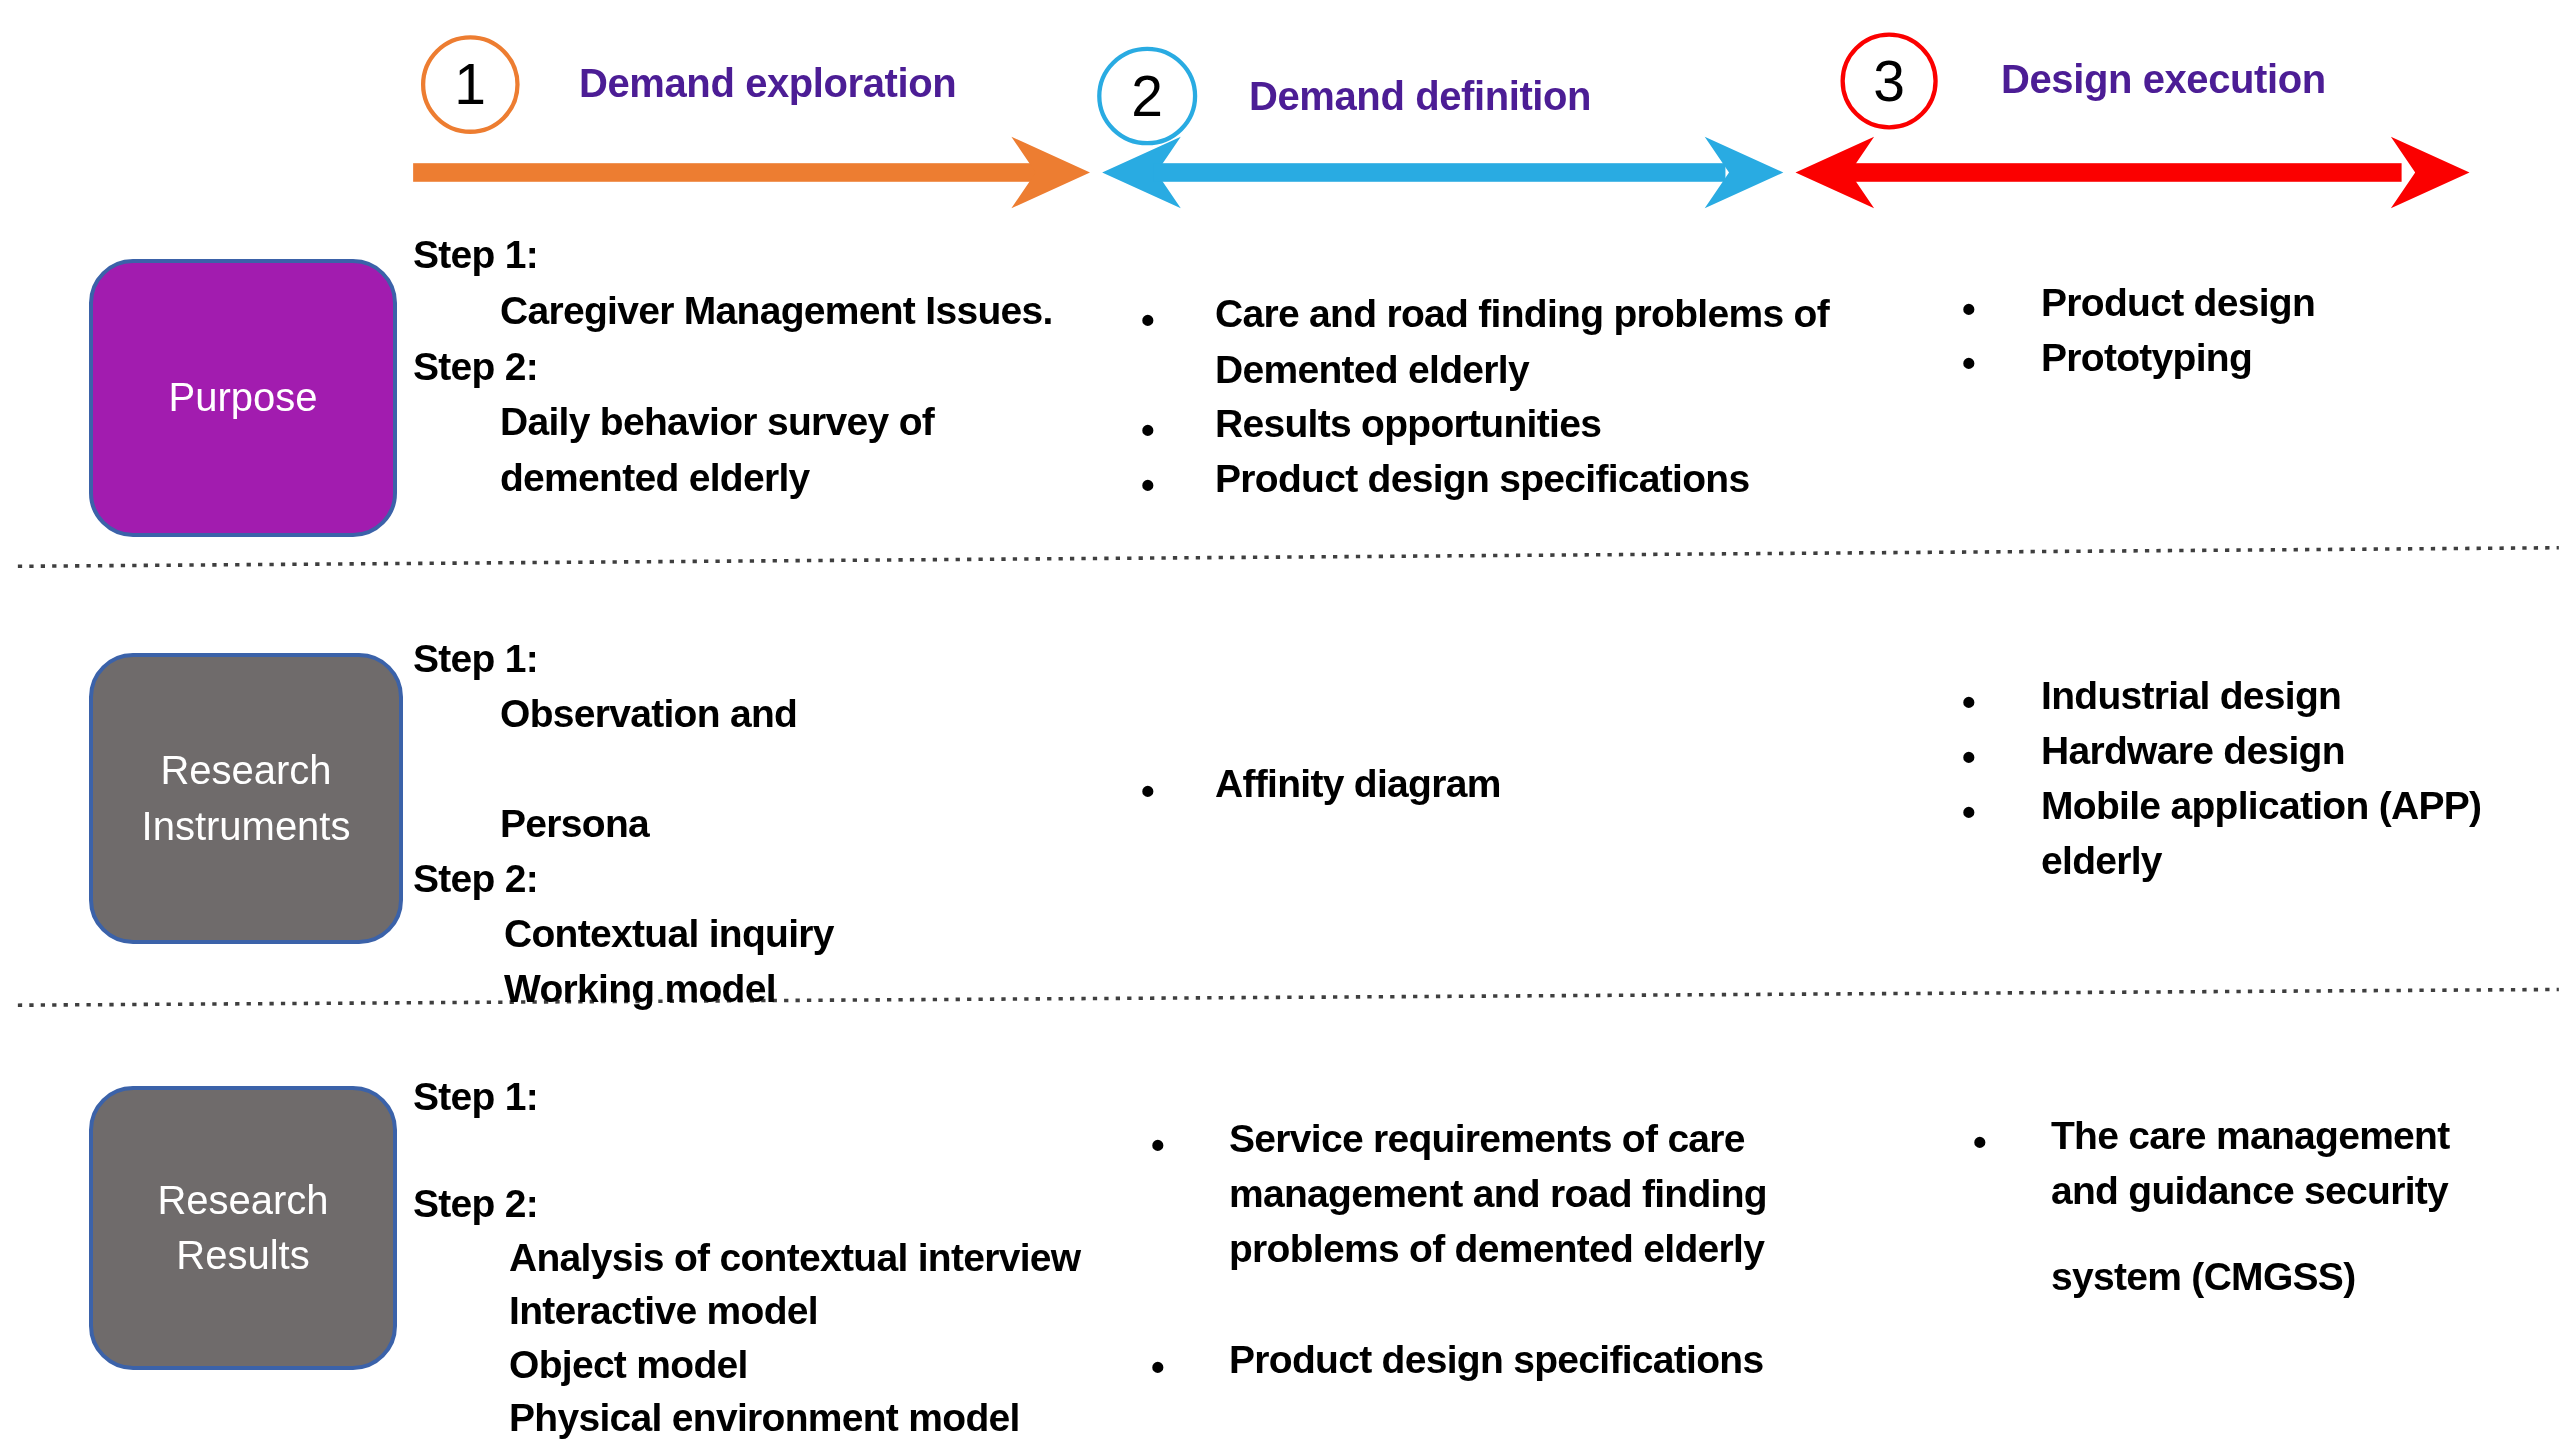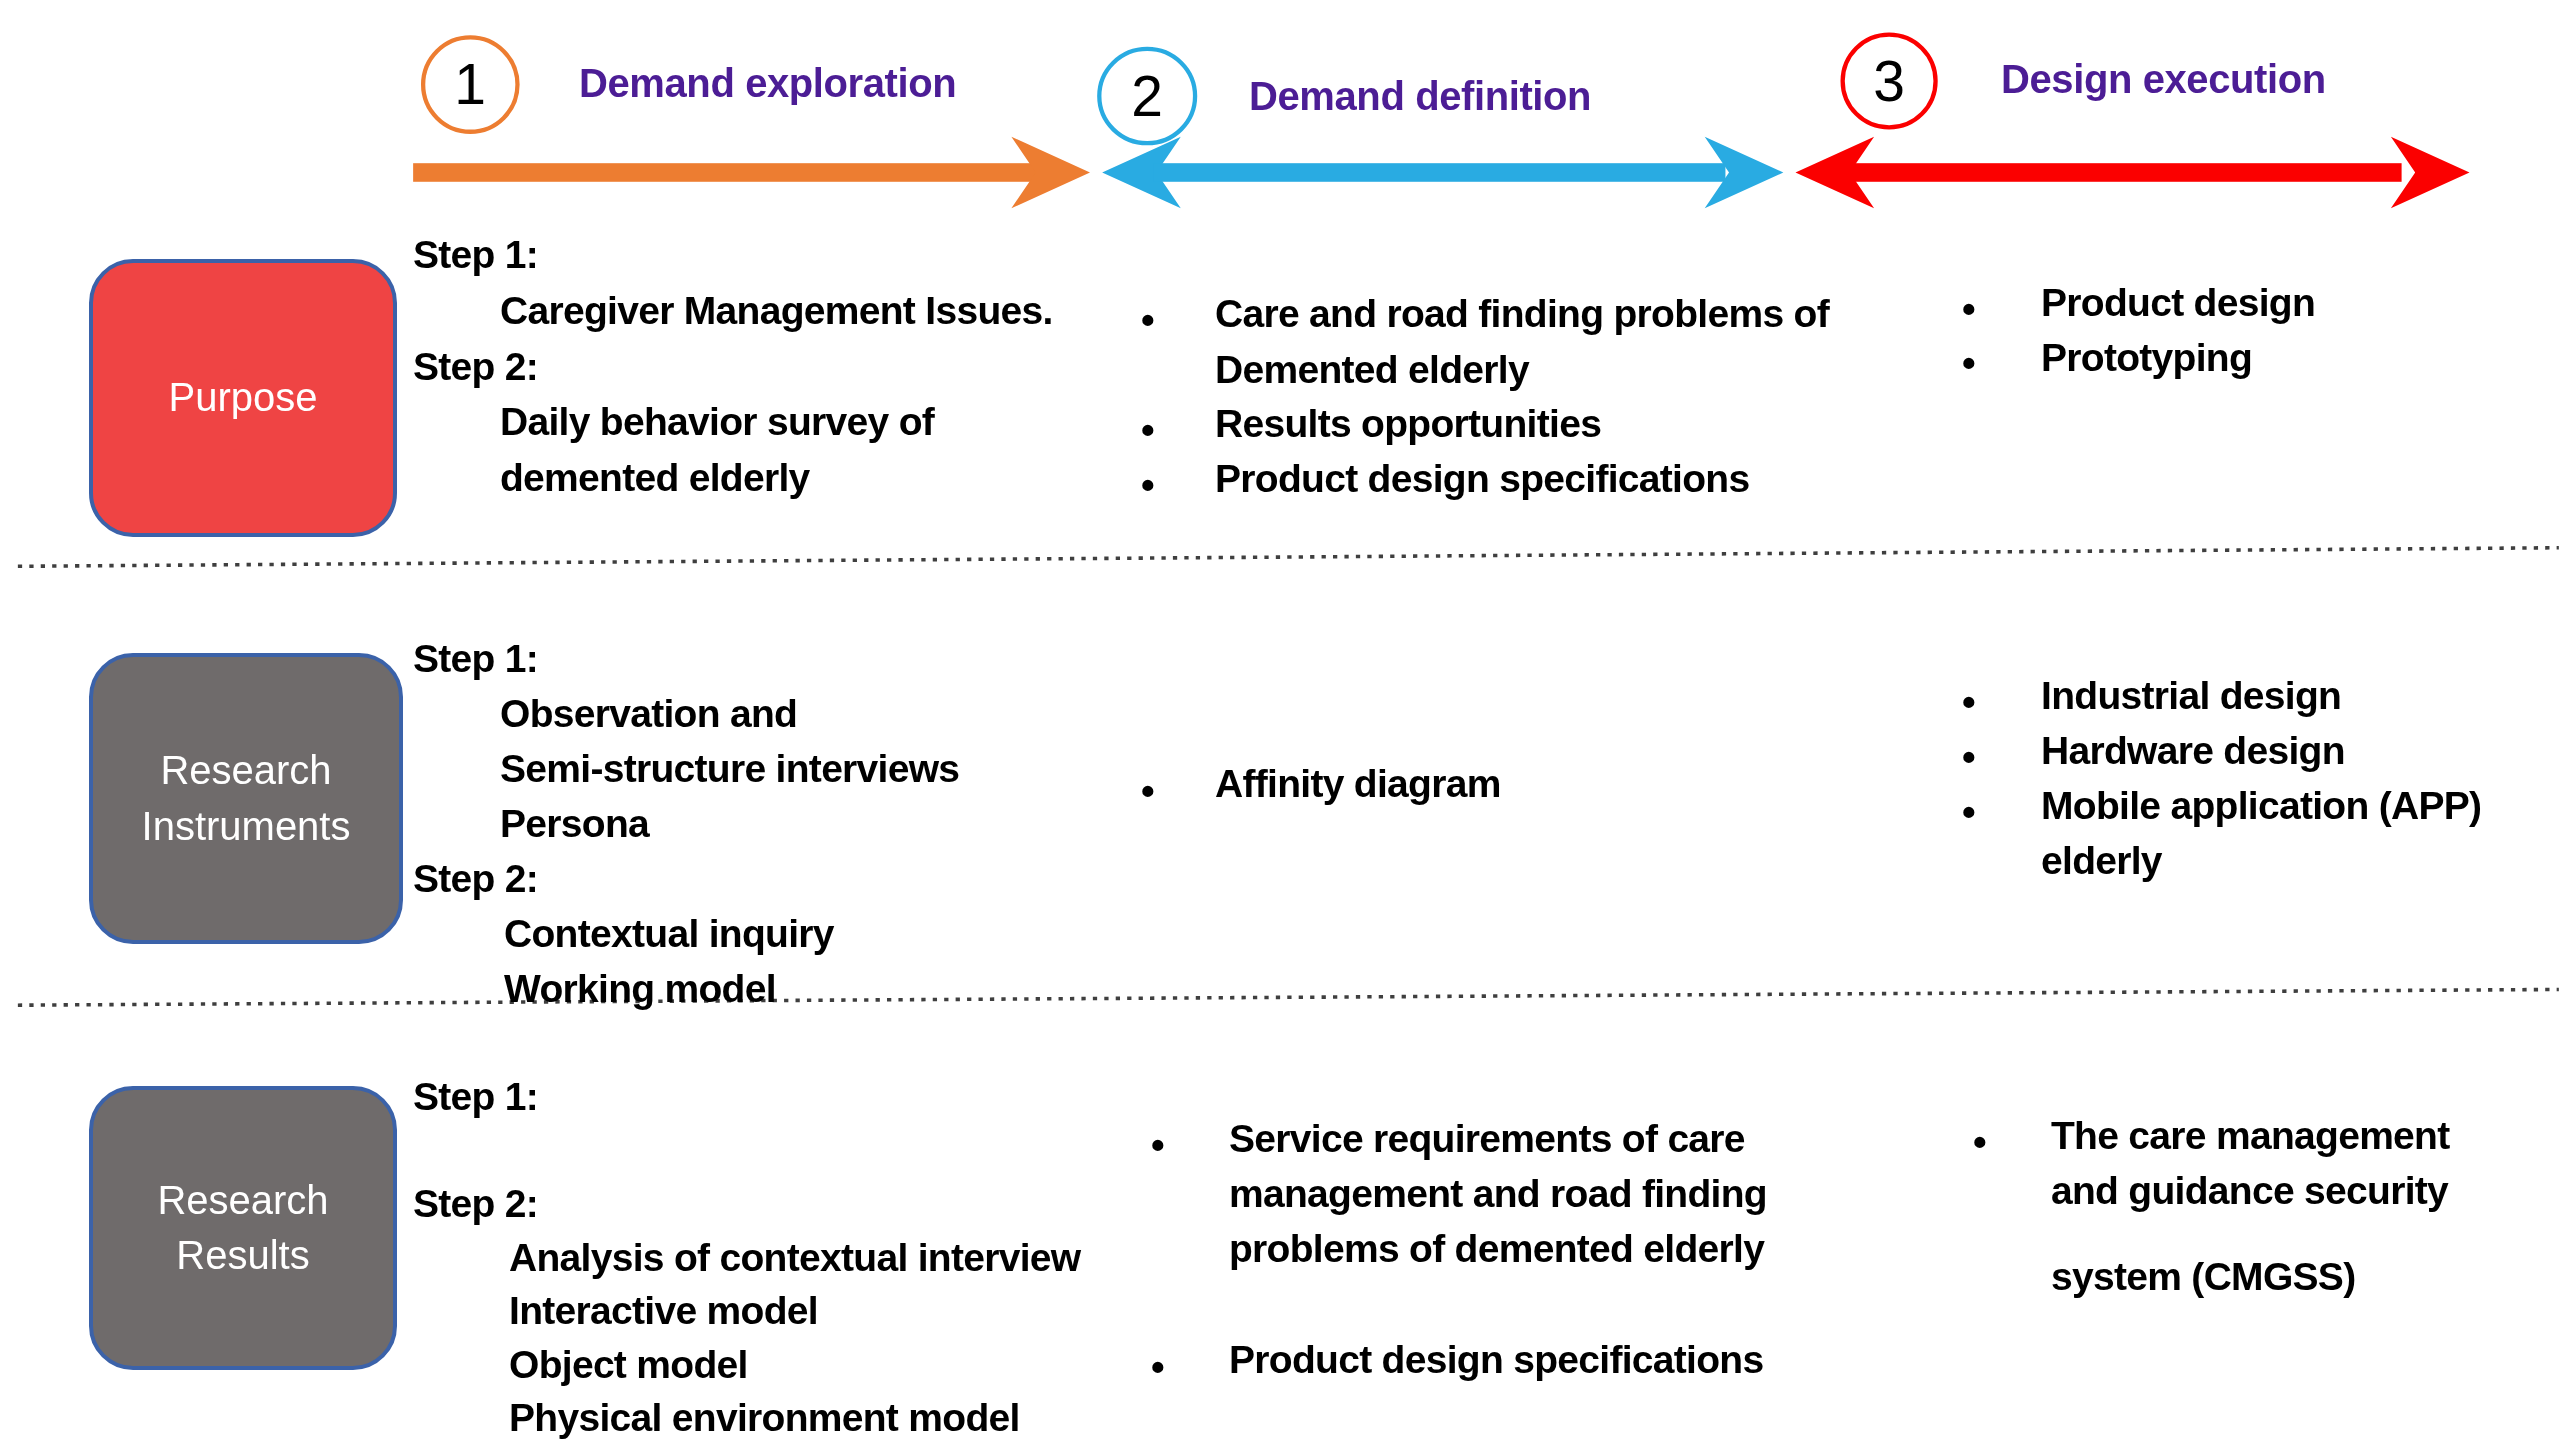--- a/index.html
+++ b/index.html
@@ -43,21 +43,21 @@
     <line x1="25" y1="1406" x2="3580" y2="1384" stroke-width="5" stroke-dasharray="6 10" stroke="#3F3F3F"></line>
   </svg>
 
   <div class="n" style="left:423px;top:37px">1</div>
   <div class="h" style="left:579px;top:61px">Demand exploration</div>
   <div class="n" style="left:1100px;top:49px">2</div>
   <div class="h" style="left:1249px;top:74px">Demand definition</div>
   <div class="n" style="left:1842px;top:34px">3</div>
   <div class="h" style="left:2001px;top:57px">Design execution</div>
 
-  <div class="rowbox" style="left: 89px; top: 259px; width: 300px; height: 270px; background: #ef4444; border-color: rgb(59, 98, 169); color: rgb(255, 255, 255);">
+  <div class="rowbox" style="left: 89px; top: 259px; width: 300px; height: 270px; background: #a21caf; border-color: rgb(59, 98, 169); color: rgb(255, 255, 255);">
     <span>Purpose</span>
   </div>
   <div class="rowbox" style="left: 89px; top: 653px; width: 306px; height: 283px; background: rgb(111, 107, 107); border-color: rgb(59, 98, 169); color: rgb(255, 255, 255);">
     <span>Research</span>
     <span>Instruments</span>
   </div>
   <div class="rowbox" style="left: 89px; top: 1086px; width: 300px; height: 276px; background: rgb(111, 107, 107); border-color: rgb(59, 98, 169); color: rgb(255, 255, 255);">
     <span>Research</span>
     <span>Results</span>
   </div>
@@ -76,21 +76,20 @@
   <div class="b" style="left:1141px;top:465px">•</div>
   <div class="t" style="left:1215px;top:458px">Product design specifications</div>
 
   <div class="b" style="left:1962px;top:289px">•</div>
   <div class="t" style="left:2041px;top:282px">Product design</div>
   <div class="b" style="left:1962px;top:343px">•</div>
   <div class="t" style="left:2041px;top:337px">Prototyping</div>
 
   <div class="t" style="left:413px;top:638px">Step 1:</div>
   <div class="t" style="left:500px;top:693px">Observation and</div>
-  <div class="t" style="left:500px;top:748px">Semi-structure interviews</div>
   <div class="t" style="left:500px;top:803px">Persona</div>
   <div class="t" style="left:413px;top:858px">Step 2:</div>
   <div class="t" style="left:504px;top:913px">Contextual inquiry</div>
   <div class="t" style="left:504px;top:968px">Working model</div>
 
   <div class="b" style="left:1141px;top:771px">•</div>
   <div class="t" style="left:1215px;top:763px">Affinity diagram</div>
 
   <div class="b" style="left:1962px;top:682px">•</div>
   <div class="t" style="left:2041px;top:675px">Industrial design</div>

